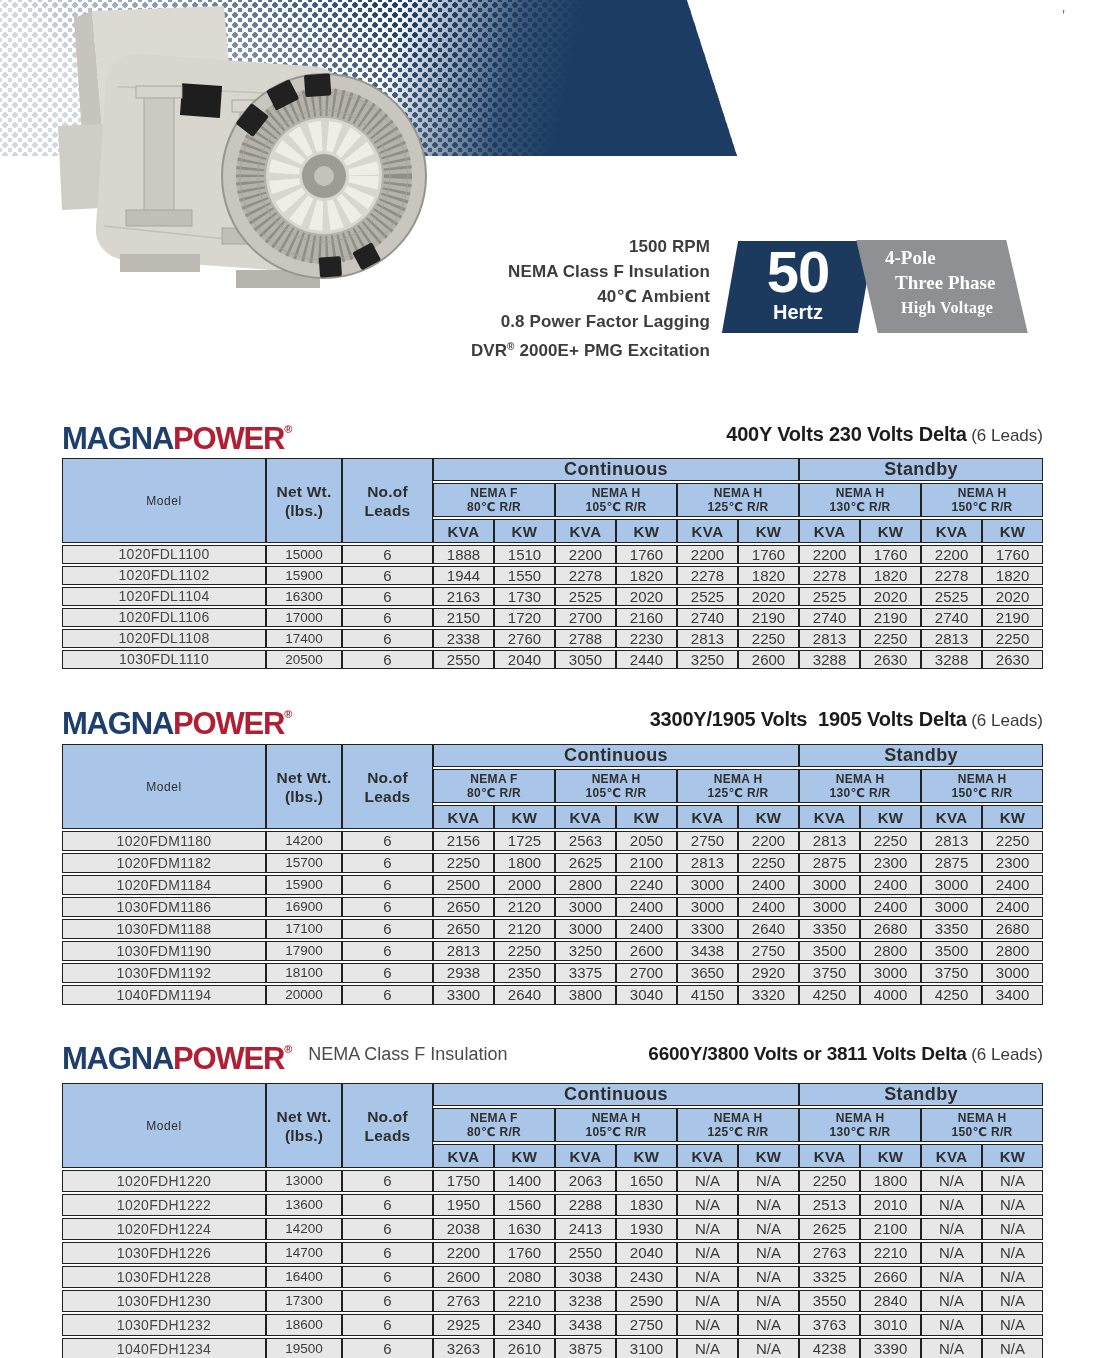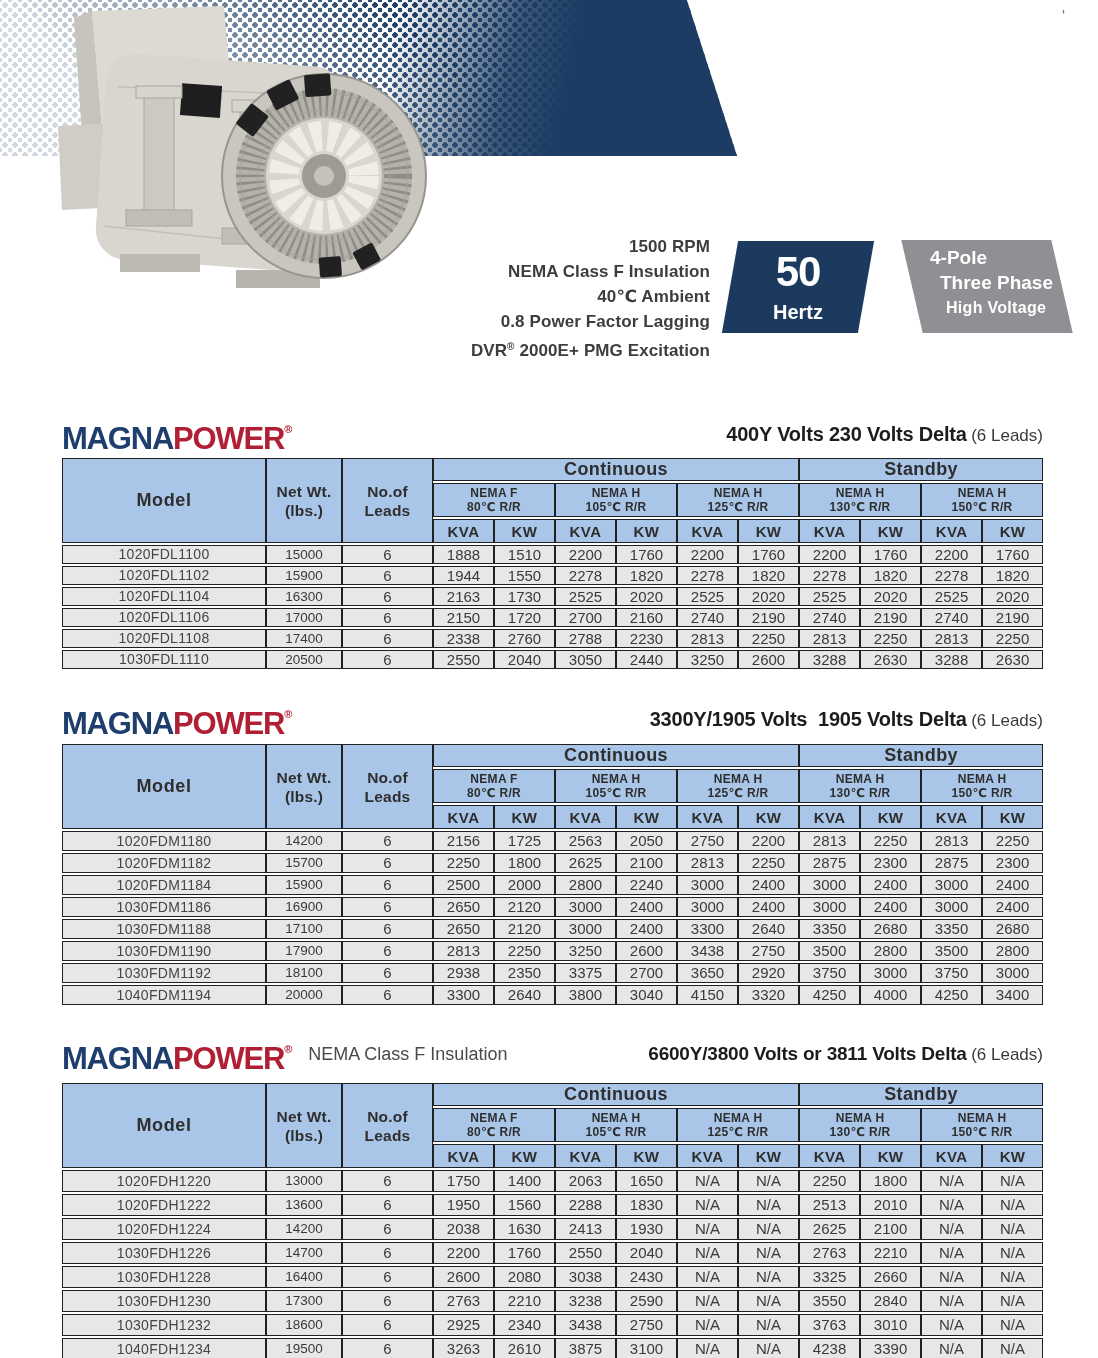--- a/index.html
+++ b/index.html
@@ -23,24 +23,24 @@
   .generator{position:absolute;left:28px;top:4px;}
 
   
   .hero-specs{position:absolute;top:234px;right:388px;text-align:right;
     font-size:17px;font-weight:700;color:#3d3d3d;line-height:25px;letter-spacing:.1px;}
   .hero-specs sup{font-size:10px;vertical-align:6px;}
 
   
   .hz-badge{position:absolute;left:730px;top:241px;width:136px;height:92px;}
   .hz-bg{position:absolute;left:0;top:0;width:100%;height:100%;background:#1b3a5e;transform:skewX(-10deg);}
-  .hz-num{position:relative;text-align:center;color:#fff;font-size:42px;font-weight:800;
+  .hz-num{position:relative;text-align:center;color:#fff;font-size:58px;font-weight:800;
           line-height:56px;margin-top:3px;letter-spacing:-1px;}
   .hz-unit{position:relative;text-align:center;color:#fff;font-size:20px;font-weight:700;line-height:24px;}
-  .info-badge{position:absolute;left:912px;top:240px;width:150px;height:93px;}
+  .info-badge{position:absolute;left:867px;top:240px;width:150px;height:93px;font-family:Liberation Serif, serif;}
   .info-bg{position:absolute;left:0;top:0;width:100%;height:100%;background:#8e9094;transform:skewX(13deg);}
   .info-badge .il{position:relative;color:#fff;font-weight:700;}
   .il1{font-size:19px;line-height:22px;padding-left:18px;padding-top:7px;}
   .il2{font-size:19px;line-height:24px;padding-left:28px;padding-top:2px;}
   .il3{font-size:16px;line-height:20px;padding-left:34px;padding-top:3px;letter-spacing:.3px;}
 
   
   .section-head{position:absolute;left:62px;width:981px;display:flex;align-items:center;}
   .logo{font-size:31px;font-weight:800;letter-spacing:-1.2px;line-height:34px;white-space:nowrap;}
   .logo .magna{color:#1e3f6e;}
@@ -54,21 +54,21 @@
 
   
   table.spec-table{position:absolute;left:62px;width:981px;table-layout:fixed;
     border-collapse:separate;border-spacing:0 2px;}
   .spec-table th,.spec-table td{border:1px solid #212121;padding:0;overflow:hidden;}
   .spec-table thead th{background:#a9c6e8;color:#2e2e2e;vertical-align:middle;text-align:center;}
   .h-top{height:13px;font-size:18px;font-weight:700;letter-spacing:.4px;margin-left:36px;}
   .h-nema{height:32px;}
   .h-nema .l1,.h-nema .l2{font-size:12px;font-weight:700;line-height:14px;letter-spacing:.3px;}
   .h-unit{height:22px;font-size:15px;font-weight:700;letter-spacing:.4px;}
-  .h-model{font-size:18px;font-weight:700;letter-spacing:.6px;margin-left:8px;}
+  .h-model{font-size:12px;font-weight:400;letter-spacing:.6px;margin-left:8px;}
   .h-two .l1,.h-two .l2{font-size:15.5px;font-weight:700;line-height:19px;letter-spacing:.2px;}
   .spec-table tbody td{background:#e7e7e7;text-align:center;color:#3a3a3a;
     font-size:15px;vertical-align:middle;}
   .spec-table tbody td.c-model{font-size:14px;letter-spacing:.3px;color:#454545;}
   .spec-table tbody td.c-netwt{font-size:13.5px;}
   .t1 tbody td{height:17px;line-height:17px;}
   .t2 tbody td{height:18px;line-height:18px;}
   .t3 tbody td{height:20px;line-height:20px;}
 </style>
 </head>

